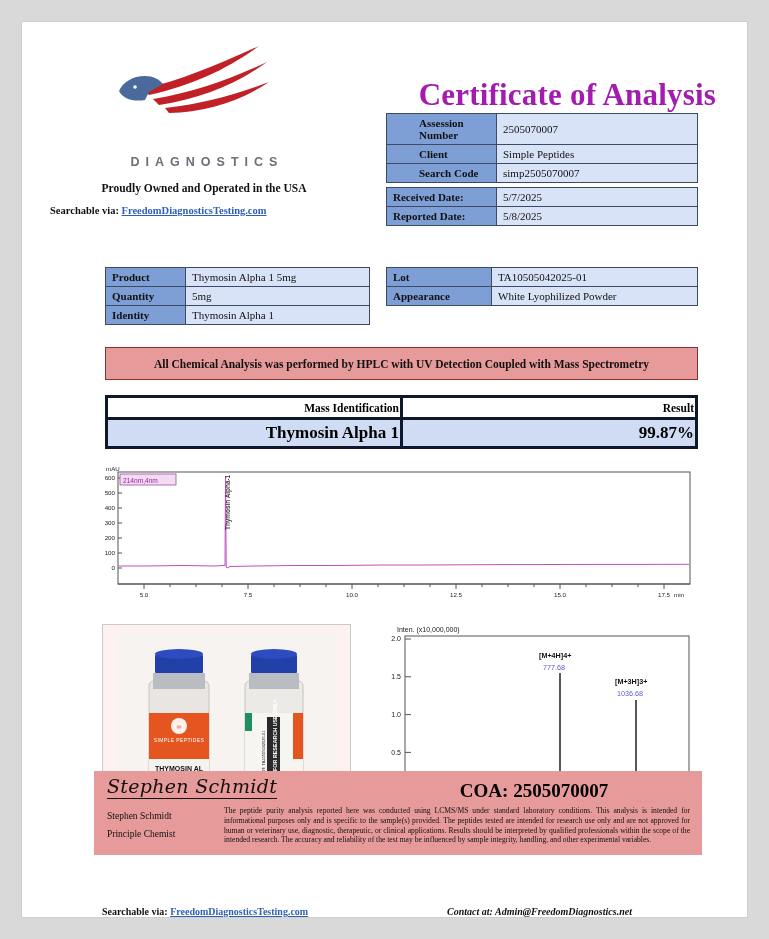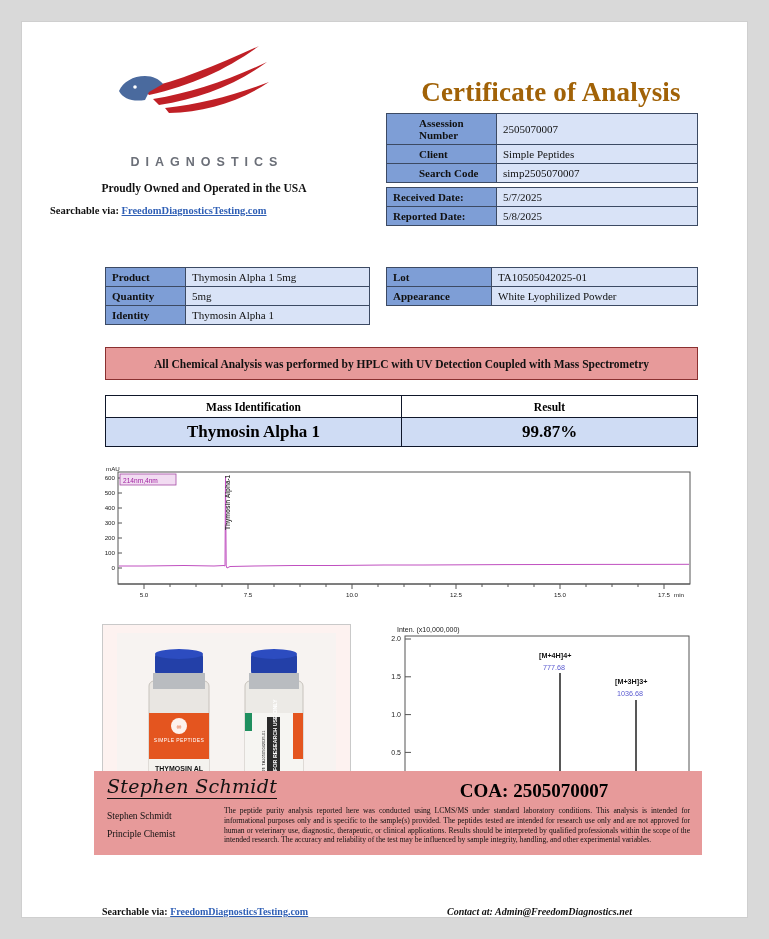--- a/index.html
+++ b/index.html
@@ -28,22 +28,22 @@
            margin-left:10px; }
   .brand-sub { font-family:"Liberation Sans", sans-serif; font-weight:bold;
            font-size:12.5px; letter-spacing:6px; color:#6b6f78; margin-top:7px;
            margin-left:6px;}
   .proudly { font-size:11.5px; font-weight:bold; margin-top:13px; color:#111; }
   .searchable-top { font-size:10.5px; font-weight:bold; margin-top:11px; text-align:left;
                     padding-left:6px; color:#111; }
   .searchable-top a { color:#2f5fb5; text-decoration:underline; }
 
   .coa-title {
-    position:absolute; left:364px; top:55px; width:330px; text-align:center;
-    font-size:27px; font-weight:bold; color:#a16207; letter-spacing:.2px;
+    position:absolute; left:364px; top:55px; width:330px; text-align:right;
+    font-size:31px; font-weight:bold; color:#a21caf; letter-spacing:.2px;
   }
 
   
   table.kv { border-collapse:collapse; table-layout:fixed; font-size:11px; }
   table.kv td { border:1px solid #3c4a63; padding:3px 6px; height:19px; vertical-align:middle; }
   td.k { background:#7e9ed6; font-weight:bold; color:#111; }
   td.v { background:#d9e3f7; color:#111; }
 
   .t-assession { position:absolute; left:364px; top:91px; width:312px; }
   .t-assession td.k { width:110px;padding-left:32px; }
@@ -59,21 +59,21 @@
   .banner {
     position:absolute; left:83px; top:325px; width:593px; height:33px;
     background:#e79a9a; border:1px solid #8a3030;
     display:flex; align-items:center; justify-content:center;
     font-size:11.5px; font-weight:bold; color:#111; text-align:center;
   }
 
   
   .t-mass { position:absolute; left:83px; top:373px; width:593px;
             border-collapse:collapse; table-layout:fixed; }
-  .t-mass td { border:1px solid #0f172a; text-align:center; }
+  .t-mass td { border:3px solid #0f172a; text-align:right; }
   .t-mass .mh { height:22px; font-size:11.5px; font-weight:bold; background:#ffffff; }
   .t-mass .mb { height:29px; font-size:17px; font-weight:bold; background:#cfdcf4; }
 
   
   .chrom { position:absolute; left:62px; top:440px; width:614px; height:145px; }
   .chrom svg { display:block; }
 
   
   .vials { position:absolute; left:80px; top:602px; width:249px; height:186px;
            background:#fdf1ef; border:1px solid #c9c9c9; overflow:hidden; }

